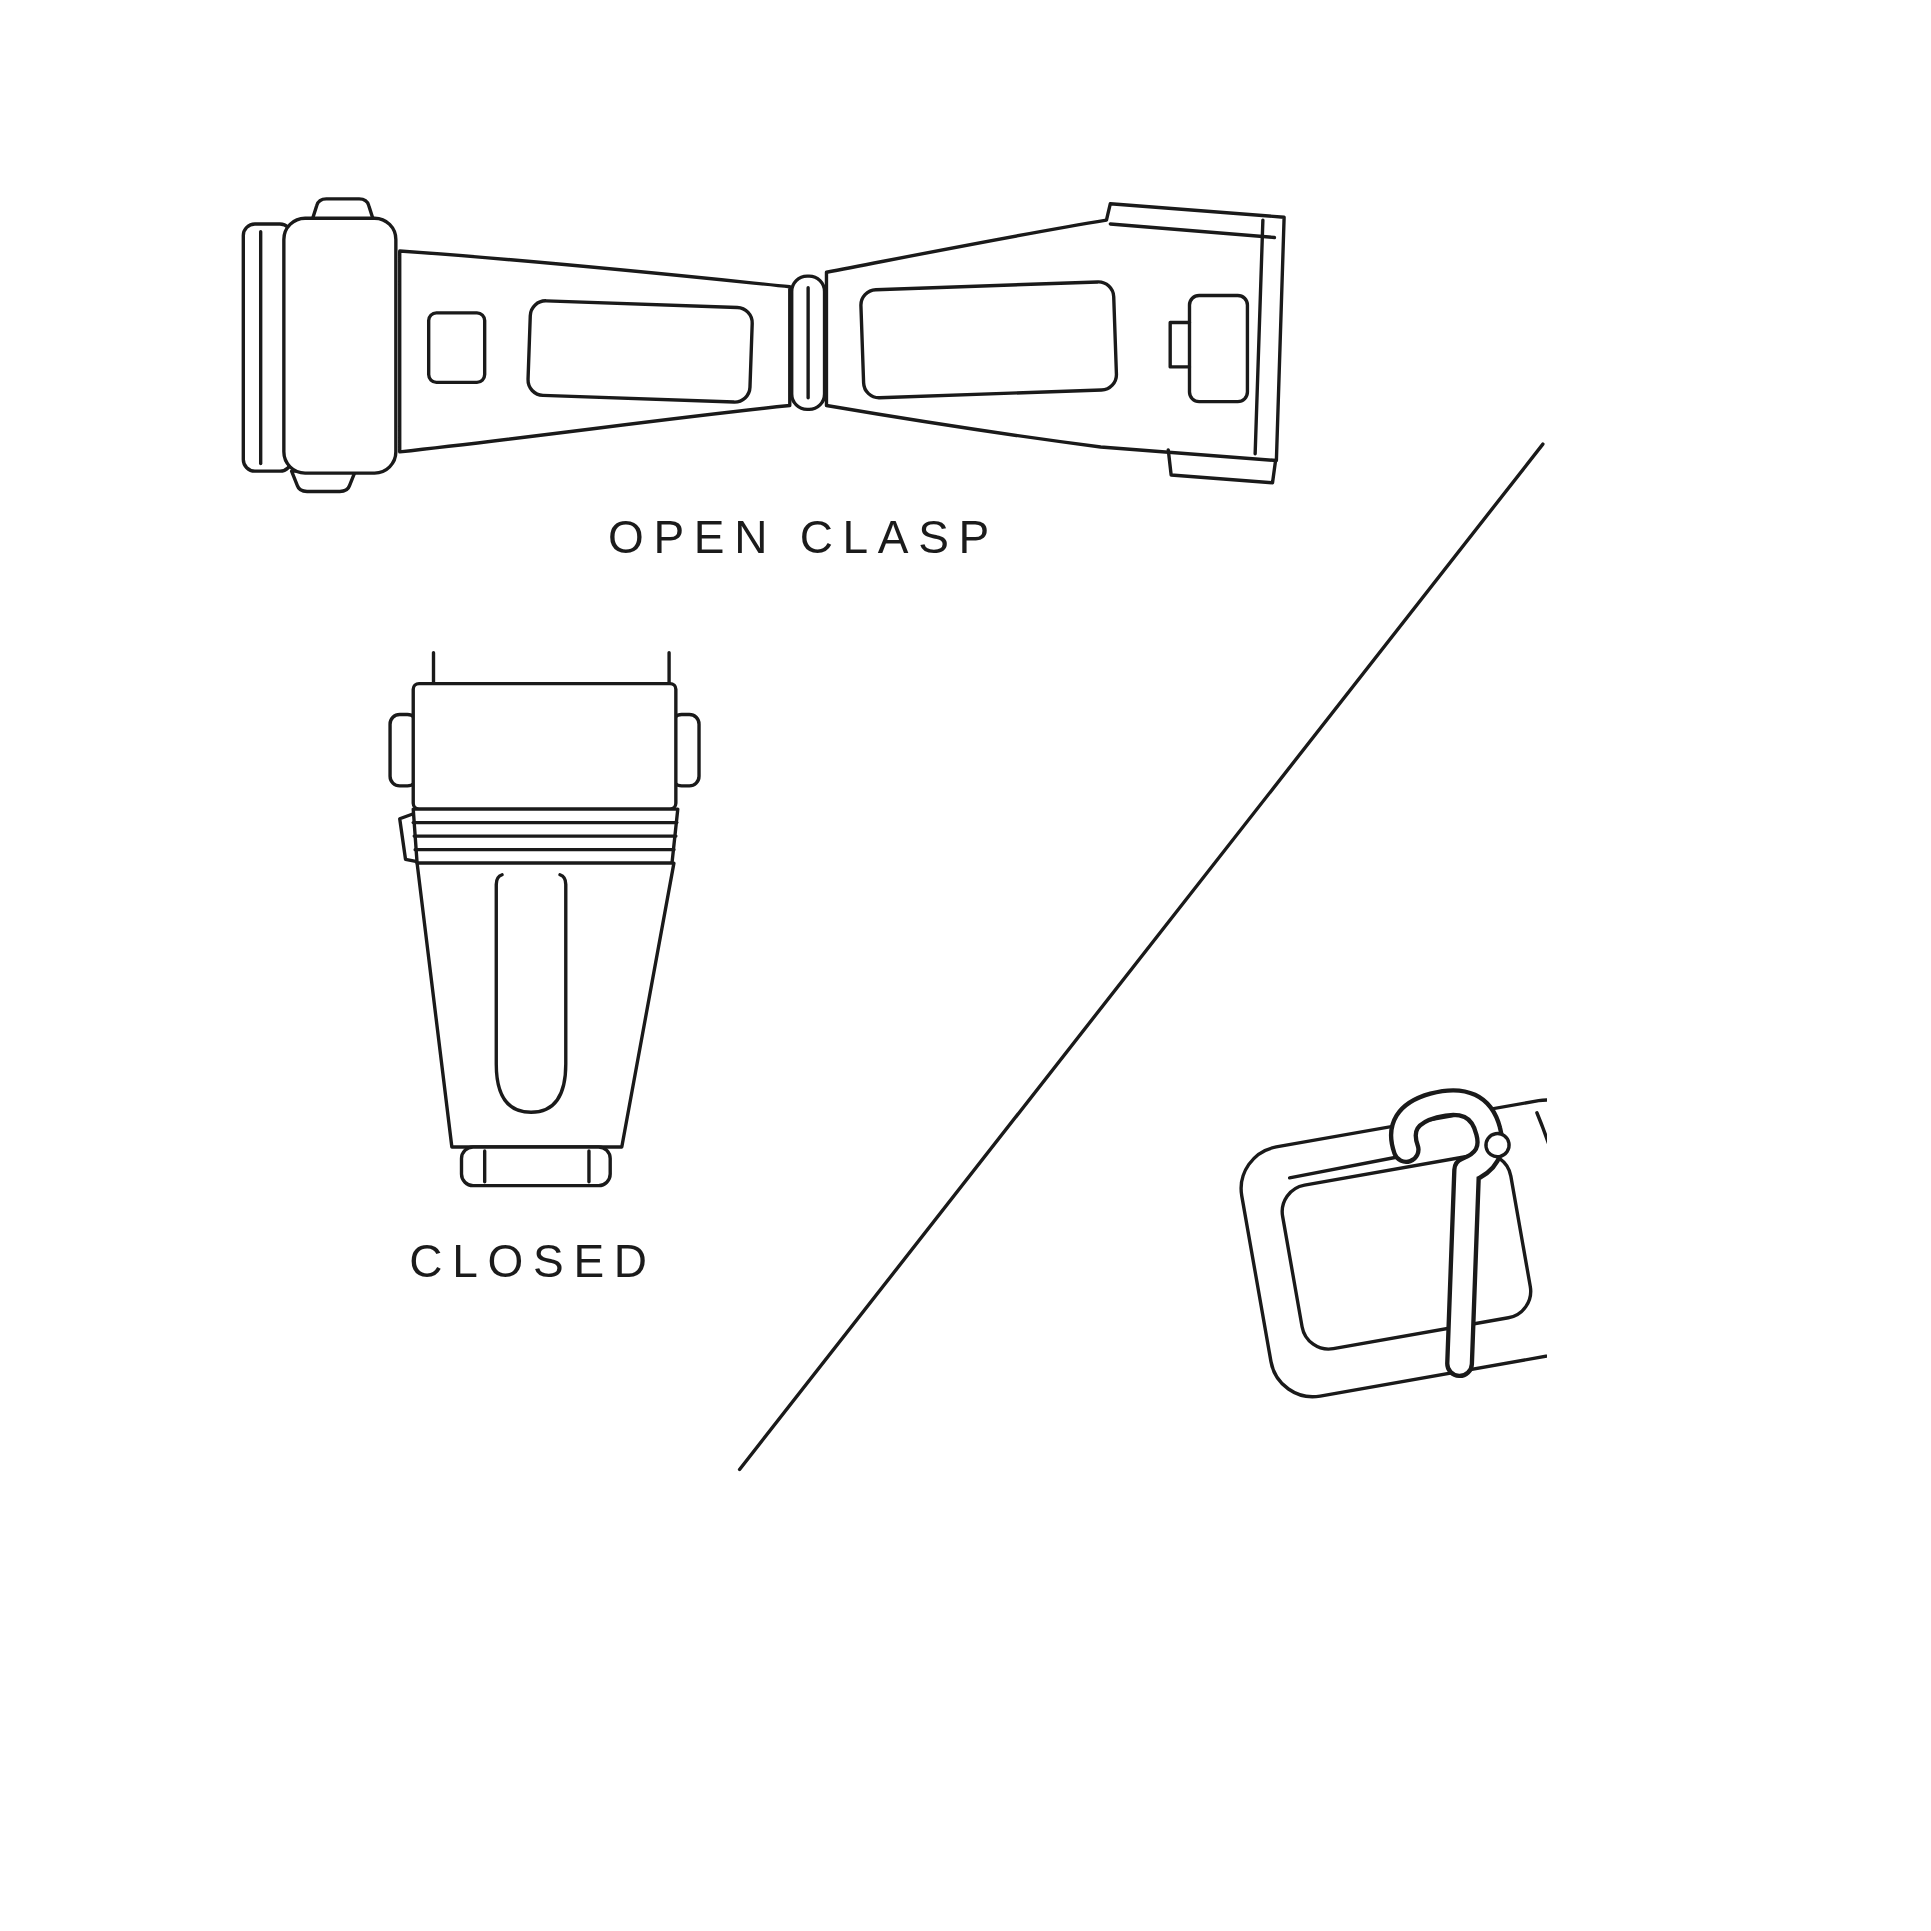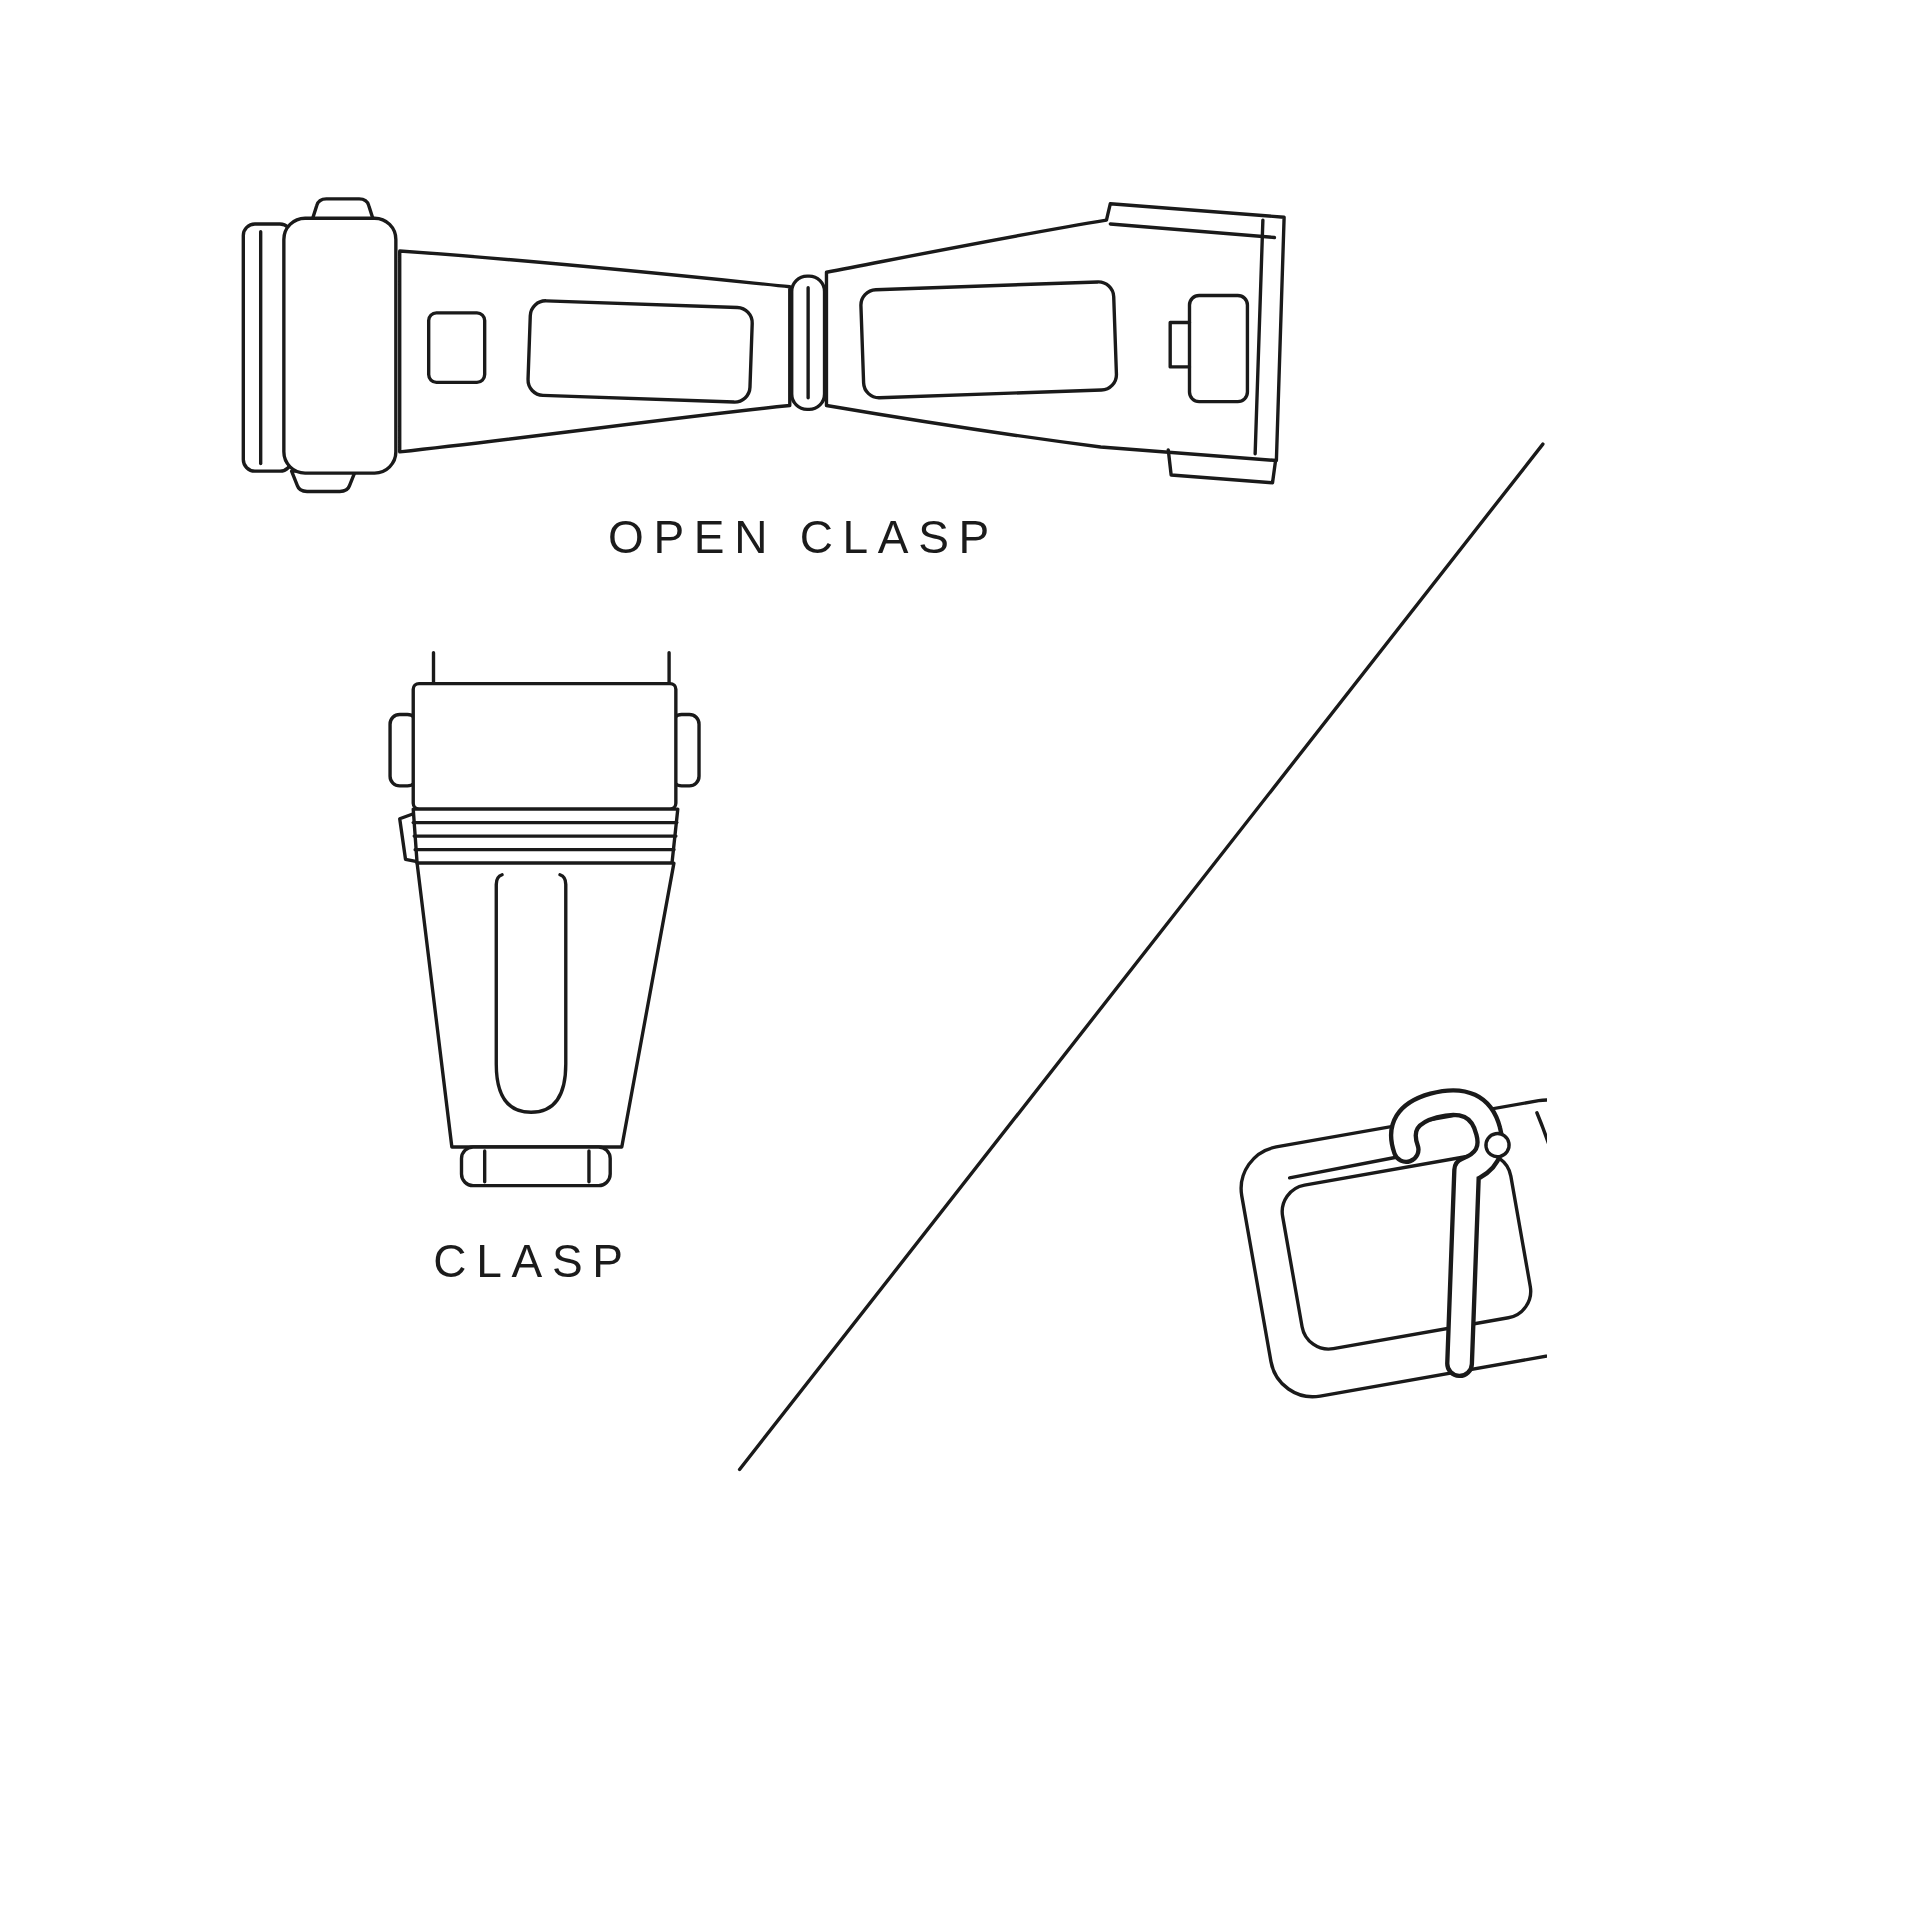--- a/index.html
+++ b/index.html
@@ -160,17 +160,17 @@
 
       <path class="tongue-outer" d="M1474 1188 Q1468 1152 1510 1148 Q1558 1144 1561 1184 Q1564 1214 1532 1220 L1490 1416"></path>
       <path class="tongue-inner" d="M1474 1188 Q1468 1152 1510 1148 Q1558 1144 1561 1184 Q1564 1214 1532 1220 L1490 1416"></path>
 
       <circle class="shp" cx="1568" cy="1200" r="12"></circle>
     </g>
   </svg>
 
   <div class="caption caption-open">OPEN CLASP</div>
 
-  <div class="caption caption-closed">CLASP</div>
+  <div class="caption caption-closed">CLOSED</div>
 
 
 </div>
 
 
 </body></html>

